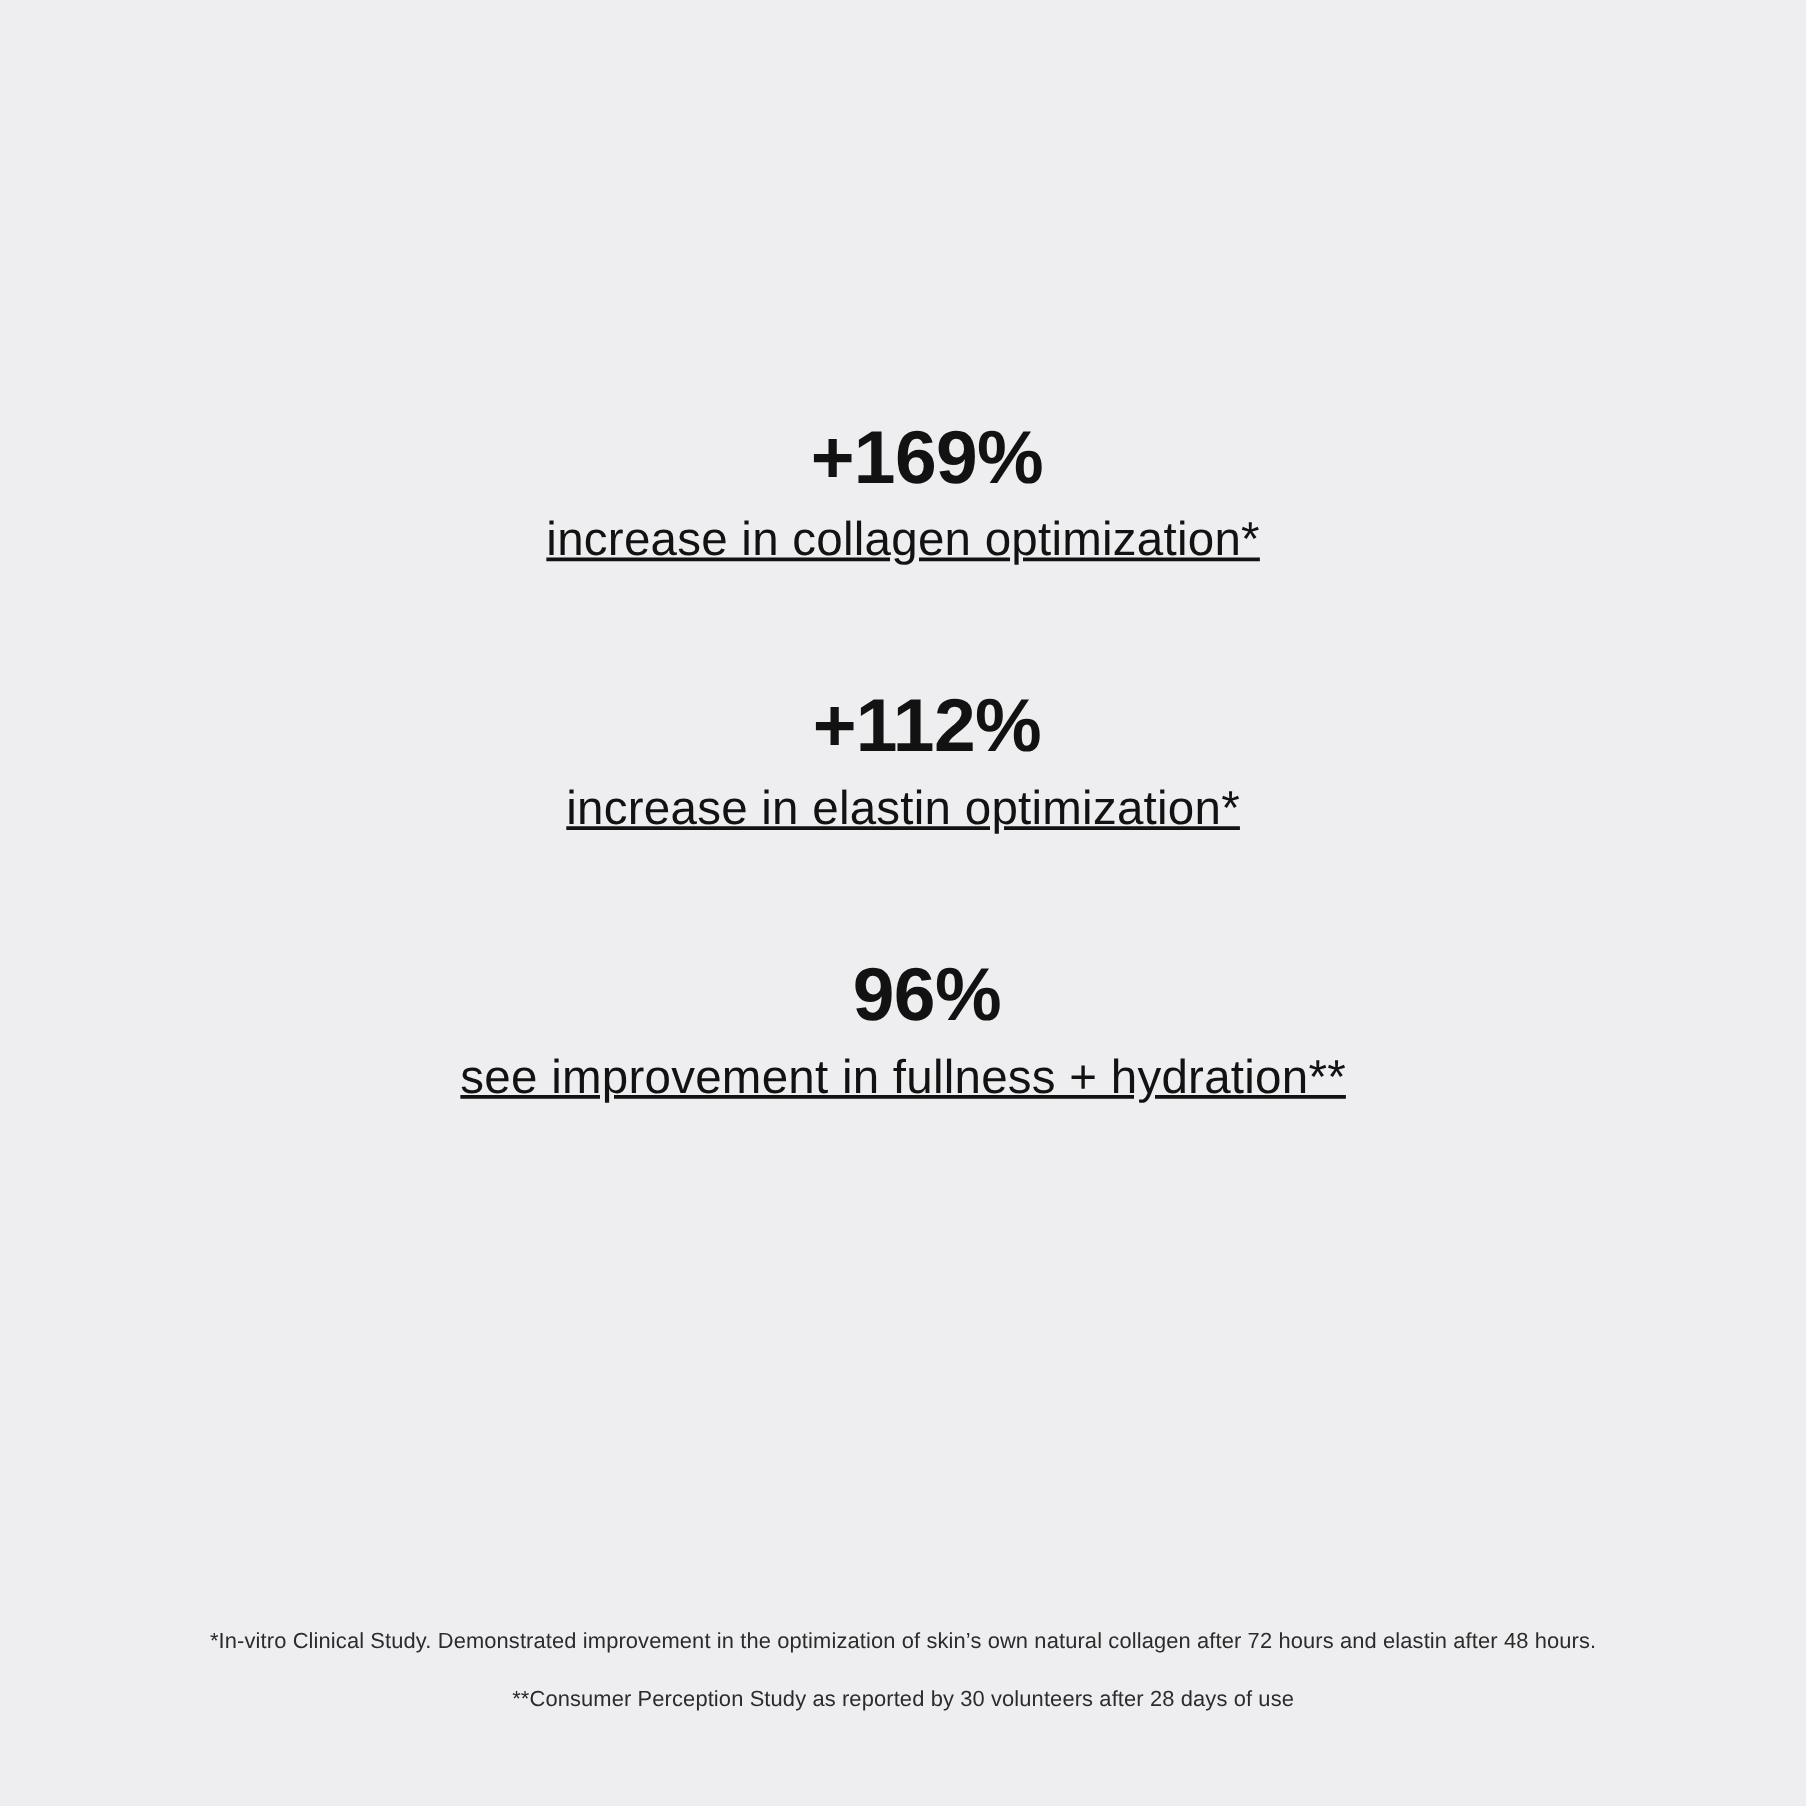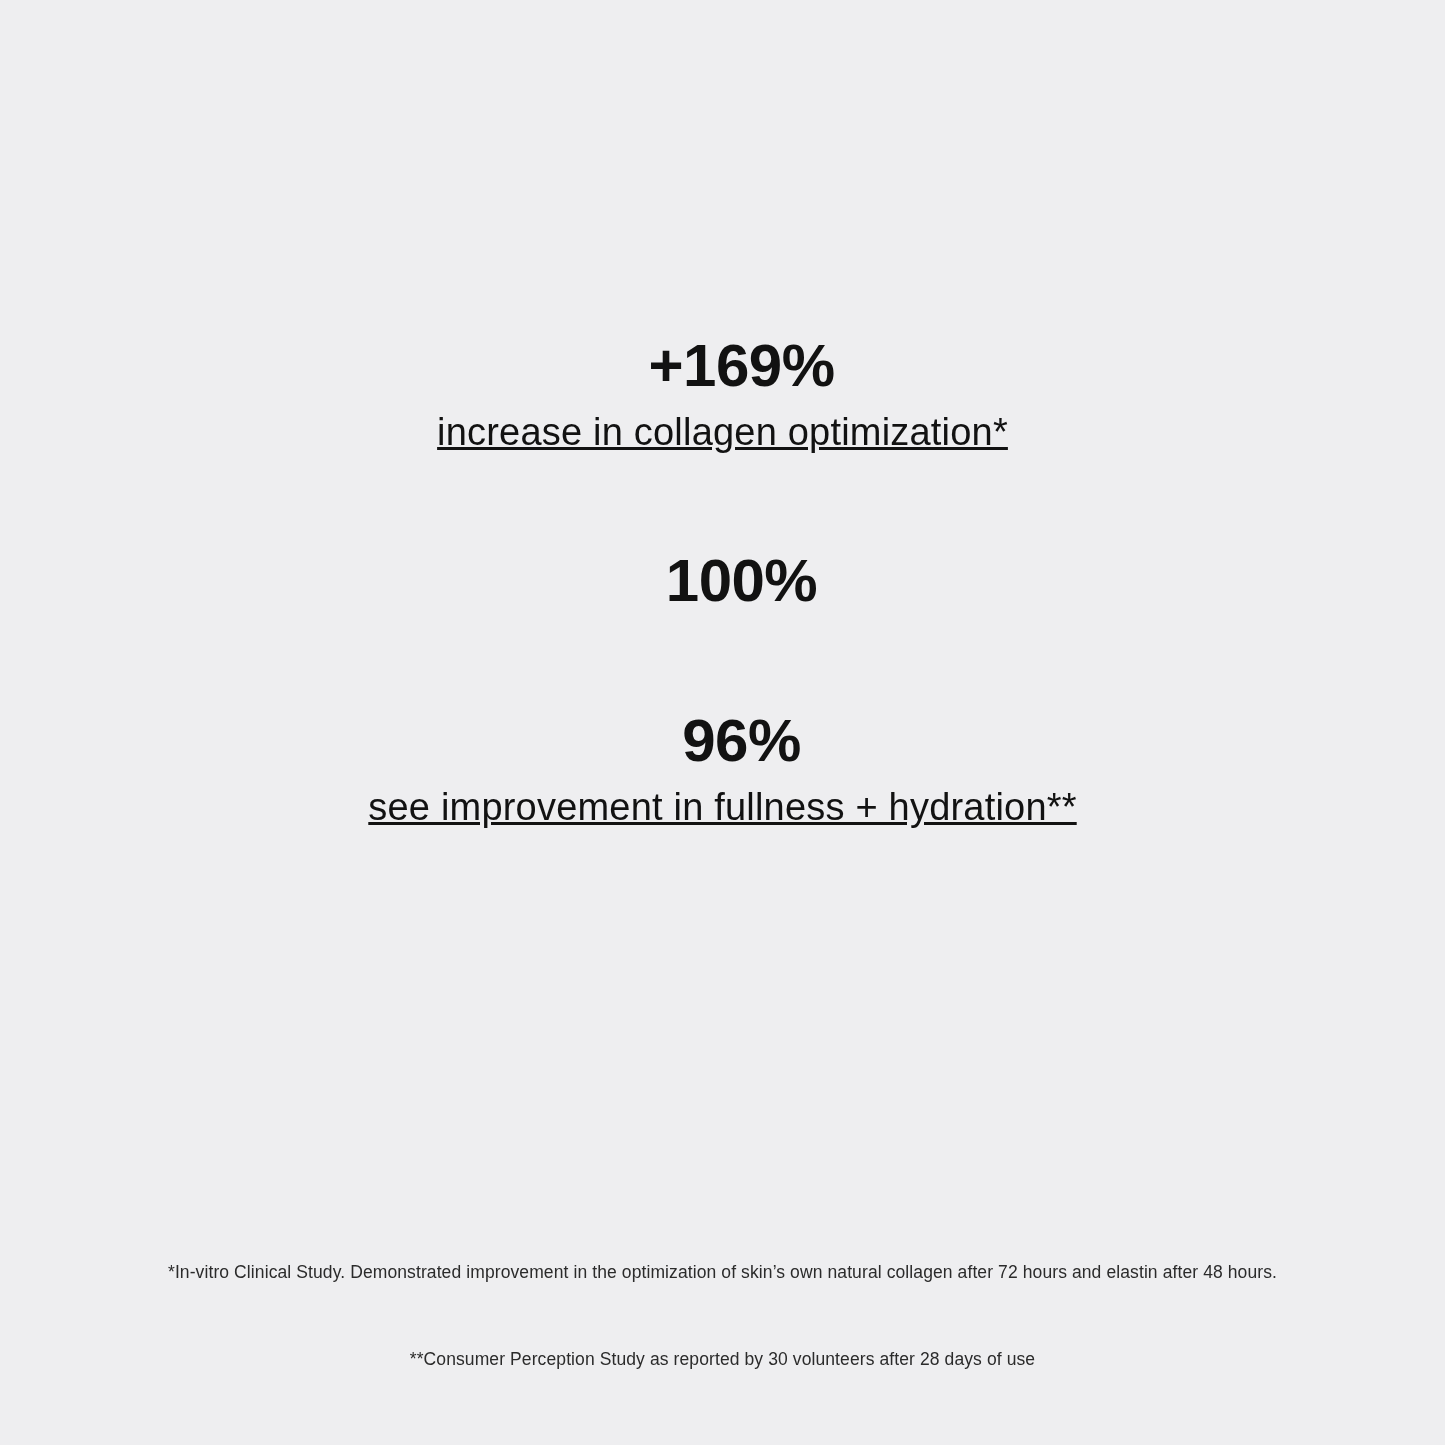--- a/index.html
+++ b/index.html
@@ -48,38 +48,41 @@
   .footnote {
     position: absolute;
     left: 0;
     width: 100%;
     text-align: center;
     font-size: 17.5px;
     line-height: 1;
     letter-spacing: 0.1px;
     color: var(--footnote, #2b2b2b);
   }
-  .footnote-1 { top: 1264px; }
+  .footnote-1 { top: 1304px; }
   .footnote-2 { top: 1351px; }
 </style>
 </head>
 <body>
 
 <div class="canvas">
 
   <div class="stats">
 
     <div class="stat">
       <div class="stat-value">+169%</div>
       <div class="stat-label">increase in collagen optimization*</div>
     </div>
 
+    <div class="stat">
+      <div class="stat-value">+112%</div>
+      <div class="stat-label">increase in elastin optimization*</div>
+    </div>
 
     <div class="stat">
-      <div class="stat-value">100%</div>
     </div>
 
     <div class="stat">
       <div class="stat-value">96%</div>
       <div class="stat-label">see improvement in fullness + hydration**</div>
     </div>
 
   </div>
 
   <div class="footnote footnote-1">*In-vitro Clinical Study. Demonstrated improvement in the optimization of skin’s own natural collagen after 72 hours and elastin after 48 hours.</div>

